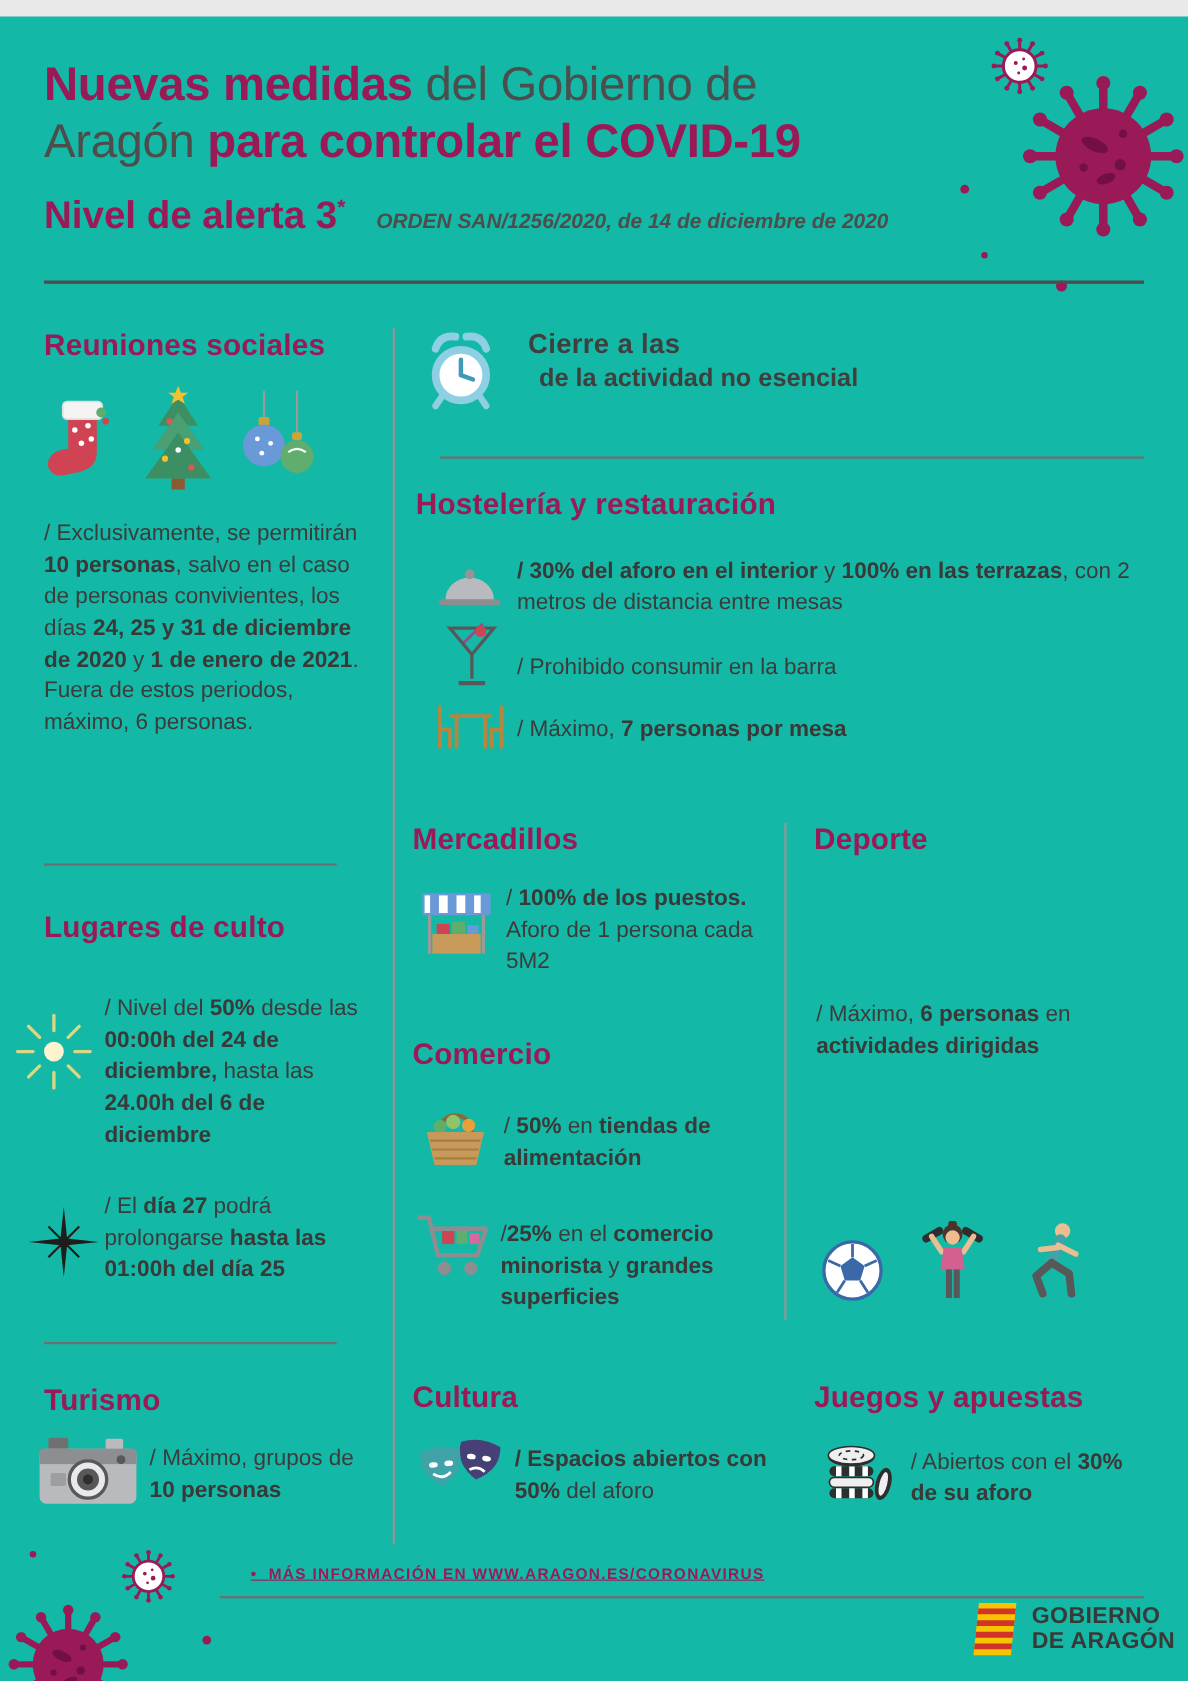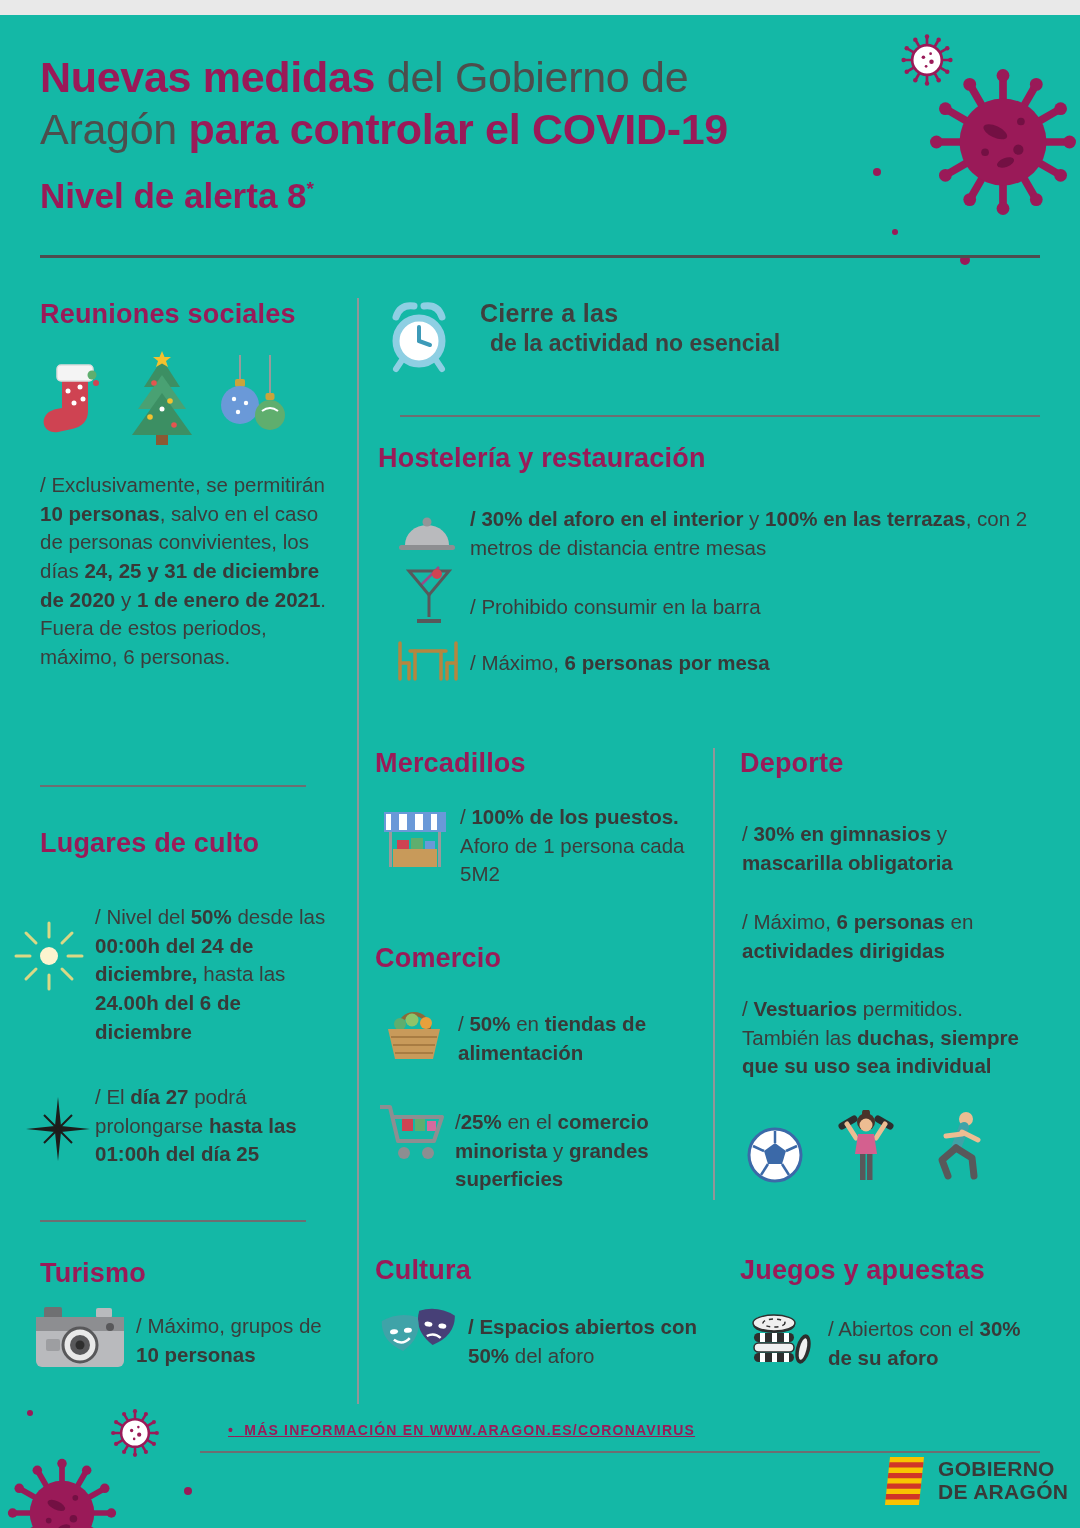--- a/index.html
+++ b/index.html
@@ -119,21 +119,22 @@
       </g>
     </defs>
   </svg>
 
   <header class="abs" style="left:40px;top:36px;width:860px;">
     <div class="title">
       <div><span class="accent">Nuevas medidas</span><span> del Gobierno de</span></div>
       <div><span>Aragón </span><span class="accent">para controlar el COVID-19</span></div>
     </div>
     <div class="alert-wrap">
-      <span class="alert-level"><span>Nivel de alerta 8</span><sup>*</sup></span>
+      <span class="alert-level"><span>Nivel de alerta 3</span><sup>*</sup></span>
+      <span class="order-ref">ORDEN SAN/1256/2020, de 14 de diciembre de 2020</span>
     </div>
   </header>
 
   <svg class="abs" style="left:845px;top:5px;" width="235" height="260" viewBox="0 0 235 260">
     <use href="#virus-outline" transform="translate(82,40) scale(0.45)"></use>
     <use href="#virus-filled" transform="translate(158,122) scale(1.28)"></use>
     <circle cx="32" cy="152" r="4" style="fill:var(--accent)"></circle>
     <circle cx="120" cy="240" r="5" style="fill:var(--accent)"></circle>
     <circle cx="50" cy="212" r="3" style="fill:var(--accent)"></circle>
   </svg>
@@ -266,21 +267,21 @@
         <line x1="19" y1="14" x2="19" y2="42"></line>
         <line x1="45" y1="14" x2="45" y2="42"></line>
       <line x1="4" y1="6" x2="4" y2="42"></line>
         <line x1="4" y1="26" x2="13" y2="26"></line>
         <line x1="13" y1="26" x2="13" y2="42"></line>
       <line x1="60" y1="6" x2="60" y2="42"></line>
         <line x1="60" y1="26" x2="51" y2="26"></line>
         <line x1="51" y1="26" x2="51" y2="42"></line>
     </g>
   </svg>
-  <p class="abs body-text" style="left:470px;top:634px;width:540px;"><span>/ Máximo, </span><span class="b">6 personas por mesa</span></p>
+  <p class="abs body-text" style="left:470px;top:634px;width:540px;"><span>/ Máximo, </span><span class="b">7 personas por mesa</span></p>
 
   <h2 class="abs sec-title" style="left:375px;top:733px;">Mercadillos</h2>
   <svg class="abs" style="left:383px;top:792px;" width="64" height="66" viewBox="0 0 64 66">
     <rect x="6" y="24" width="3" height="36" fill="#9a9a9a"></rect>
       <rect x="55" y="24" width="3" height="36" fill="#9a9a9a"></rect>
     <rect x="2" y="6" width="60" height="18" fill="#ffffff" stroke="#6a99d8" stroke-width="2"></rect>
     <rect x="8" y="6" width="8" height="18" fill="#6a99d8"></rect>
       <rect x="24" y="6" width="8" height="18" fill="#6a99d8"></rect>
     <rect x="40" y="6" width="8" height="18" fill="#6a99d8"></rect>
       <rect x="54" y="6" width="8" height="18" fill="#6a99d8"></rect>
@@ -308,23 +309,21 @@
     <rect x="24" y="18" width="11" height="12" fill="#cf4352"></rect>
       <rect x="37" y="14" width="10" height="16" fill="#5fae6e"></rect>
       <rect x="49" y="20" width="9" height="10" fill="#d46a9e"></rect>
     <polyline points="2,6 12,6 20,40 56,40 64,16 16,16" fill="none" stroke="#8d8e91" stroke-width="4" stroke-linejoin="round"></polyline>
     <circle cx="26" cy="52" r="6" fill="#8d8e91"></circle>
       <circle cx="50" cy="52" r="6" fill="#8d8e91"></circle>
   </svg>
   <p class="abs body-text" style="left:455px;top:1093px;width:248px;"><span>/</span><span class="b">25%</span><span> en el </span><span class="b">comercio minorista</span><span> y </span><span class="b">grandes superficies</span></p>
 
   <h2 class="abs sec-title" style="left:740px;top:733px;">Deporte</h2>
-  <p class="abs body-text" style="left:742px;top:805px;width:296px;"><span>/ </span><span class="b">30% en gimnasios</span><span> y </span><span class="b">mascarilla obligatoria</span></p>
   <p class="abs body-text" style="left:742px;top:893px;width:296px;"><span>/ Máximo, </span><span class="b">6 personas</span><span> en </span><span class="b">actividades dirigidas</span></p>
-  <p class="abs body-text" style="left:742px;top:980px;width:302px;"><span>/ </span><span class="b">Vestuarios</span><span> permitidos. También las </span><span class="b">duchas, siempre que su uso sea individual</span></p>
 
   <div class="abs sport-row" style="left:746px;top:1095px;">
     <svg width="58" height="58" viewBox="0 0 58 58">
       <circle cx="29" cy="29" r="26" fill="#ffffff" stroke="#3b69a8" stroke-width="3"></circle>
       <polygon points="29,17 40,25 36,38 22,38 18,25" fill="#3b69a8"></polygon>
       <g stroke="#3b69a8" stroke-width="2.5">
         <line x1="29" y1="17" x2="29" y2="5"></line>
           <line x1="40" y1="25" x2="51" y2="20"></line>
         <line x1="36" y1="38" x2="43" y2="49"></line>
           <line x1="22" y1="38" x2="15" y2="49"></line>

